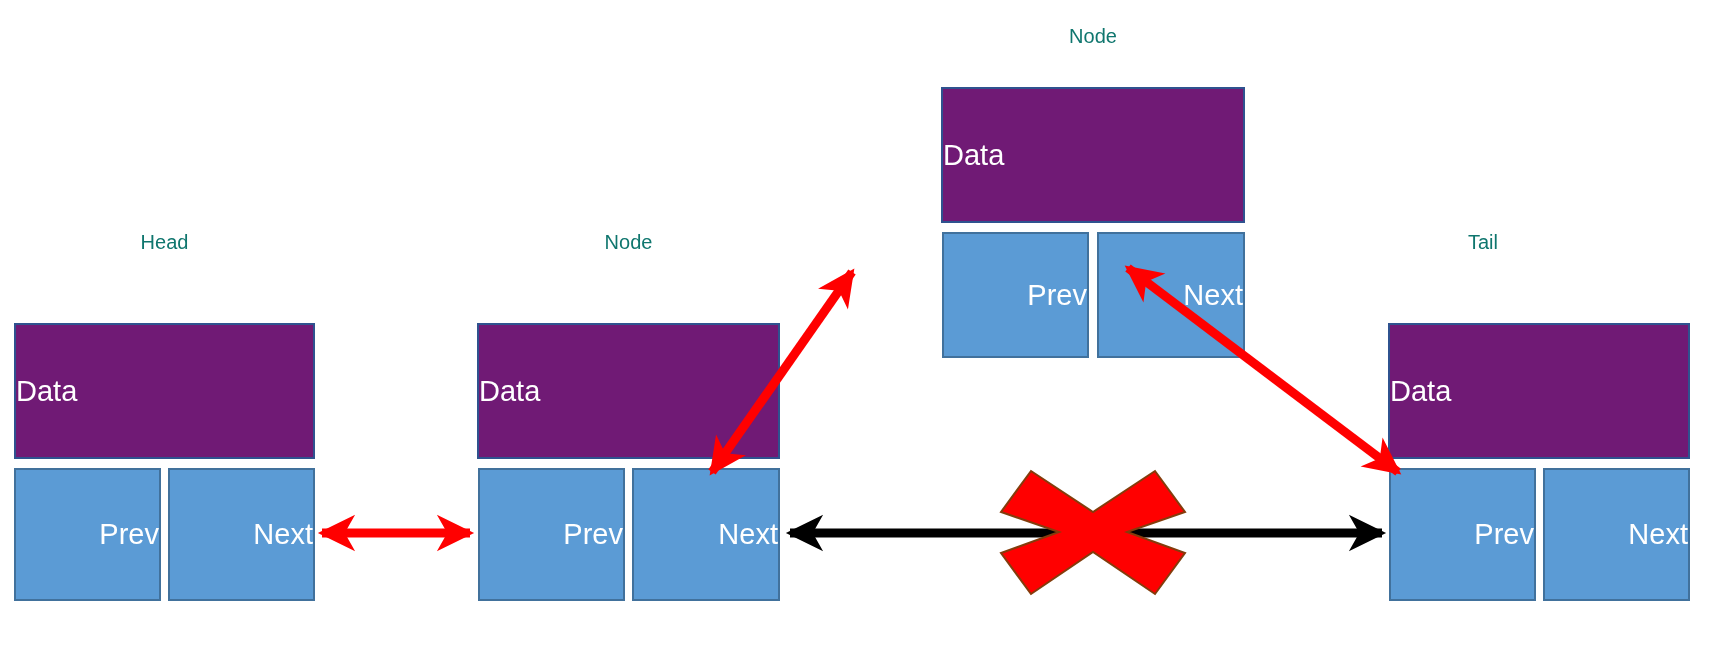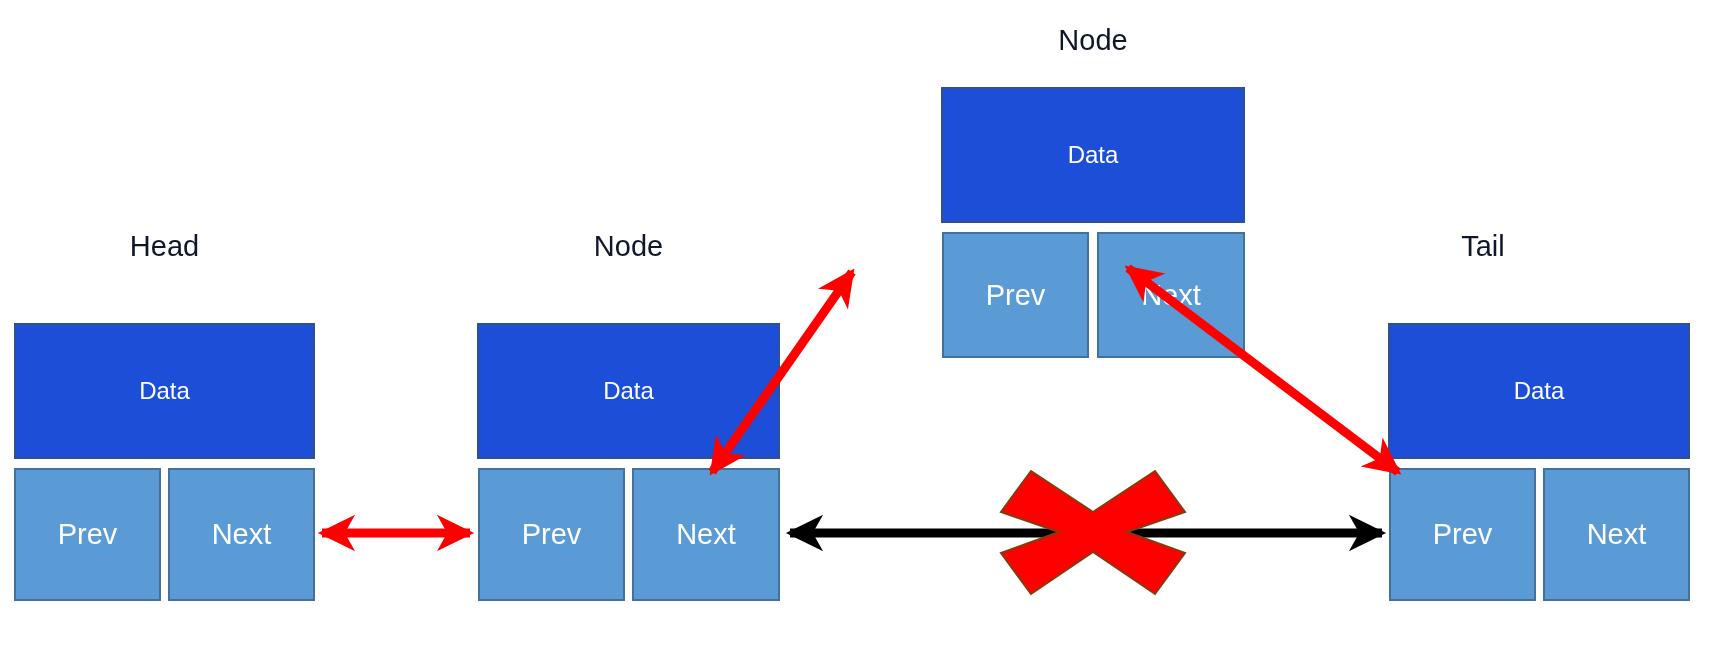--- a/index.html
+++ b/index.html
@@ -13,45 +13,45 @@
   }
   #canvas {
     position: relative;
     width: 1732px;
     height: 645px;
     background: #ffffff;
     overflow: hidden;
   }
   .node-label {
     position: absolute;
-    font-size: 29px;
-    color: #0f172a;
+    font-size: 20px;
+    color: #0f766e;
     text-align: center;
     line-height: 1;
     white-space: nowrap;
   }
   .data-box {
     position: absolute;
-    background: #1d4ed8;
+    background: #701a75;
     border: 2px solid #2F528F;
     box-sizing: border-box;
     display: flex;
     align-items: center;
-    justify-content: center;
+    justify-content: flex-start;
     color: #FFFFFF;
-    font-size: 24px;
+    font-size: 29px;
   }
   .ptr-box {
     position: absolute;
     background: #5B9BD5;
     border: 2px solid #41719C;
     box-sizing: border-box;
     display: flex;
     align-items: center;
-    justify-content: center;
+    justify-content: flex-end;
     color: #FFFFFF;
     font-size: 29px;
   }
   .svg-layer {
     position: absolute;
     left: 0;
     top: 0;
     width: 1732px;
     height: 645px;
     pointer-events: none;

